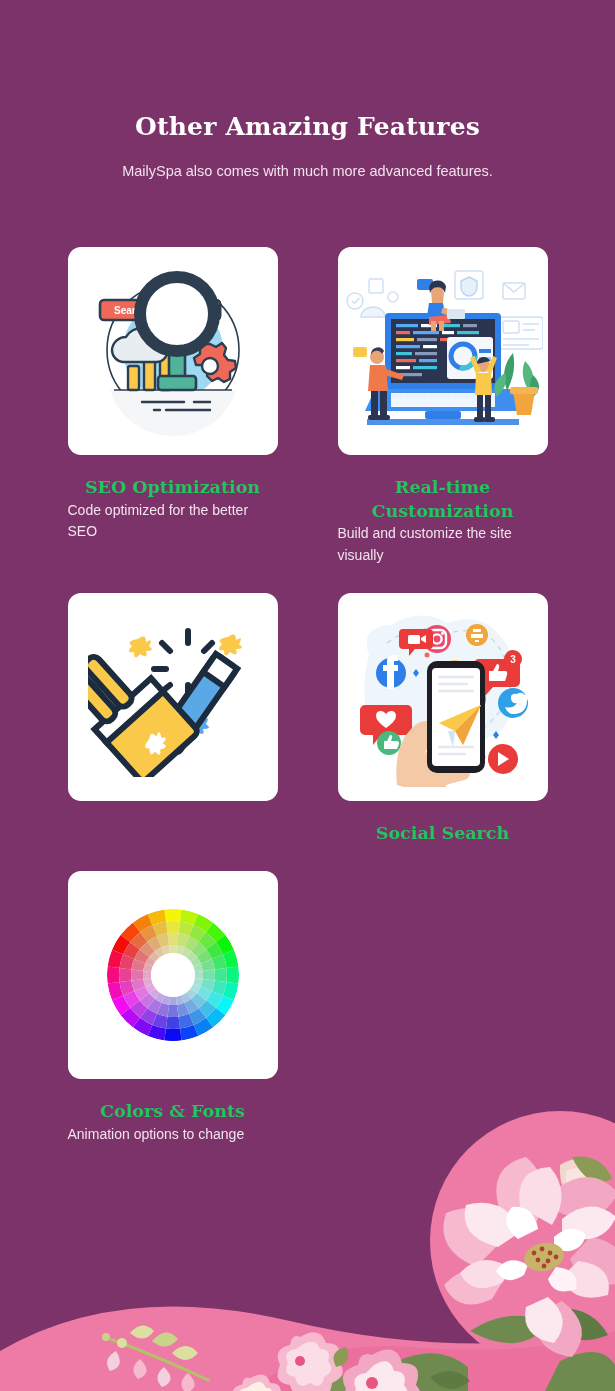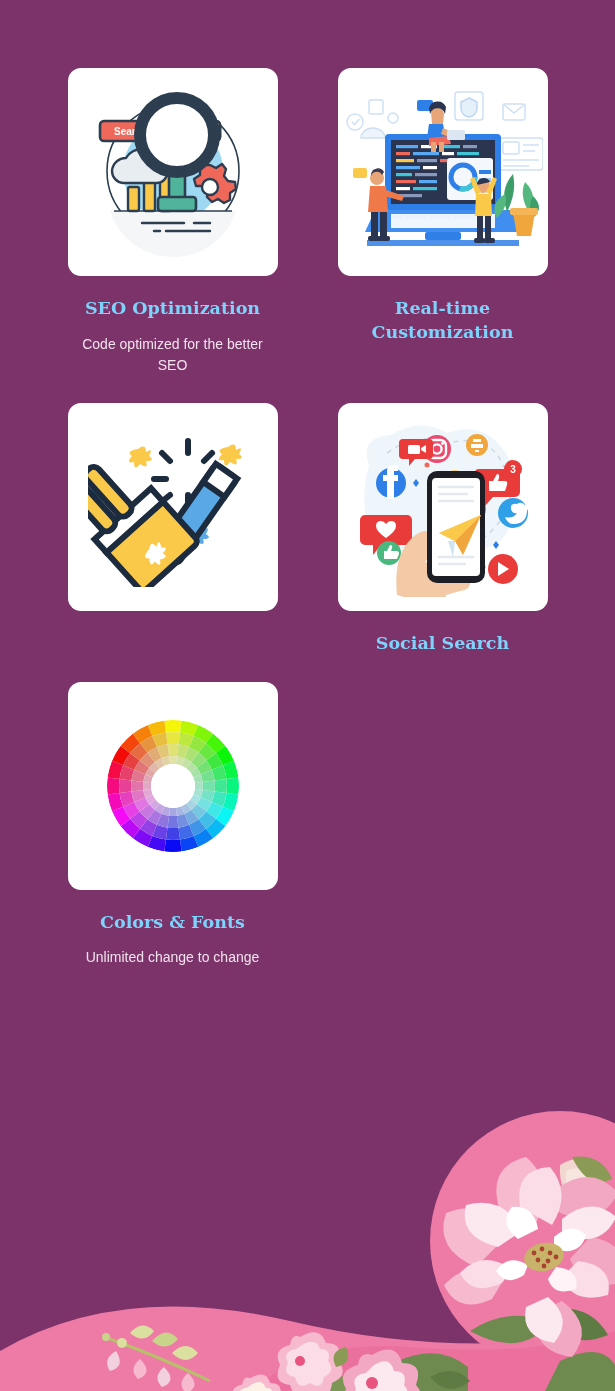--- a/index.html
+++ b/index.html
@@ -48,45 +48,48 @@
     display:flex; align-items:center; justify-content:center;
     overflow:hidden;
   }
   .card svg { display:block; }
   .feature-title {
     margin-top:21px;
     text-align:center;
     font-family:"DejaVu Serif", "Liberation Serif", serif;
     font-weight:bold;
     font-size:17.5px;
-    color:#7dd3fc;
+    color:#22c55e;
     line-height:1.35;
   }
   .feature-desc {
-    margin-top:13px;
-    text-align:center;
+    text-align:left;
     font-size:14px;
     color:#f2e3ee;
     line-height:1.55;
   }
 
   
   .bottom-art {
     position:absolute;
     left:0; bottom:0;
     width:615px; height:330px;
     z-index:1;
     pointer-events:none;
   }
 </style>
 </head>
 <body>
 
 <div class="page">
 
+  <div class="header">
+    <div class="page-title">Other Amazing Features</div>
+    <div class="page-subtitle">MailySpa also comes with much more advanced features.</div>
+  </div>
 
   <div class="features">
 
     <div class="feature">
       <div class="card">
         <svg width="178" height="178" viewBox="0 0 178 178">
           <circle cx="89" cy="88" r="66" fill="none" stroke="#2d3e50" stroke-width="1.6"></circle>
           <circle cx="89" cy="88" r="50" fill="#9fd8f2"></circle>
           <path d="M26 128 a66 66 0 0 0 126 0 z" fill="#f4f6f7"></path>
           <path d="M30 128 h118" stroke="#2d3e50" stroke-width="1.6" fill="none"></path>
@@ -234,20 +237,21 @@
             <path d="M170 92 q-14 16 -6 38 q10 -20 6 -38z" fill="#3e9e6a"></path>
             <path d="M182 100 q14 14 4 30 q-10 -16 -4 -30z" fill="#57b87f"></path>
             <path d="M162 112 q-16 10 -8 24 q12 -12 8 -24z" fill="#57b87f"></path>
             <path d="M190 114 q12 12 0 22 q-6 -12 0 -22z" fill="#3e9e6a"></path>
             <path d="M170 130 h22 l-4 24 h-14z" fill="#f0a63c"></path>
             <rect x="167" y="126" width="28" height="7" rx="2" fill="#f5b455"></rect>
           </g>
         </svg>
       </div>
       <div class="feature-title">Real-time Customization</div>
+      <div class="feature-desc">Build and customize the site visually</div>
     </div>
 
     <div class="feature">
       <div class="card">
         <svg width="170" height="160" viewBox="0 0 170 160">
 
           <g>
             <path d="M50 22 q8 -6 8 3 q8 -5 3 4 q7 5 -3 5 q3 9 -6 3 q-6 8 -6 -2 q-9 2 -2 -6 q-7 -5 6 -7z" fill="#fbc94a"></path>
           </g>
           <g>
@@ -478,21 +482,21 @@
               <path d="M50.256654158785686 76.08421423339846 A30 30 0 0 1 52.283614024661404 68.5194970290473 L59.67465028475169 71.58096448796802 A22 22 0 0 0 58.18821304977617 77.12842377115886 Z" fill="hsl(345, 50%, 77%)"></path>
               <path d="M52.283614024661404 68.5194970290473 A30 30 0 0 1 56.19939979126295 61.73715712973838 L62.54622651359283 66.60724856180815 A22 22 0 0 0 59.67465028475169 71.58096448796802 Z" fill="hsl(0, 50%, 77%)"></path>
               <path d="M56.19939979126295 61.73715712973838 A30 30 0 0 1 61.73715712973838 56.19939979126295 L66.60724856180815 62.54622651359283 A22 22 0 0 0 62.54622651359283 66.60724856180815 Z" fill="hsl(15, 50%, 77%)"></path>
               <path d="M61.73715712973838 56.19939979126295 A30 30 0 0 1 68.51949702904732 52.28361402466139 L71.58096448796803 59.67465028475169 A22 22 0 0 0 66.60724856180815 62.54622651359283 Z" fill="hsl(30, 50%, 77%)"></path>
               <path d="M68.51949702904732 52.28361402466139 A30 30 0 0 1 76.08421423339846 50.25665415878569 L77.12842377115886 58.18821304977617 A22 22 0 0 0 71.58096448796803 59.67465028475169 Z" fill="hsl(45, 50%, 77%)"></path>
             </g>
           <circle cx="80" cy="80" r="22" fill="#ffffff"></circle>
         </svg>
       </div>
       <div class="feature-title">Colors &amp; Fonts</div>
-      <div class="feature-desc">Unlimited change to change</div>
+      <div class="feature-desc">Animation options to change</div>
     </div>
 
   </div>
 
   <svg class="bottom-art" viewBox="0 0 615 330">
 
     <circle cx="560" cy="180" r="130" fill="#ee7ba6"></circle>
 
     <path d="M0 290 q120 -70 290 -30 q160 38 325 12 v58 h-615z" fill="#ee7ba6"></path>
     <path d="M250 330 q60 -52 160 -44 q120 10 205 -16 v60z" fill="#e96897" opacity="0.55"></path>

